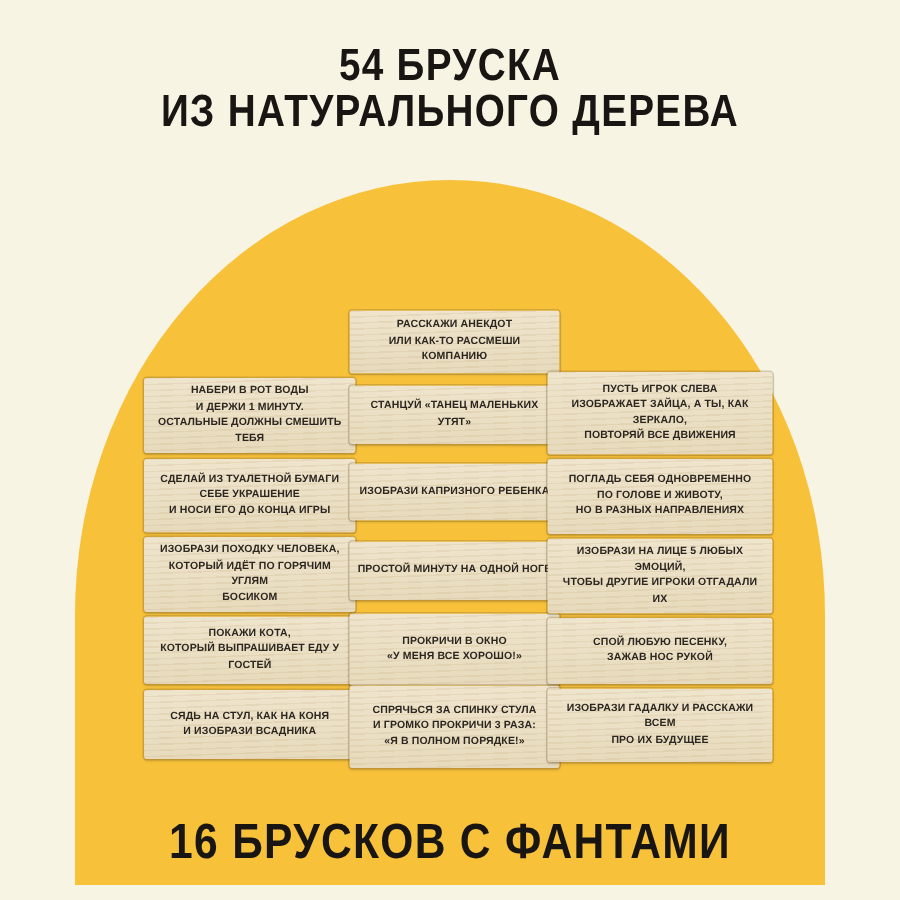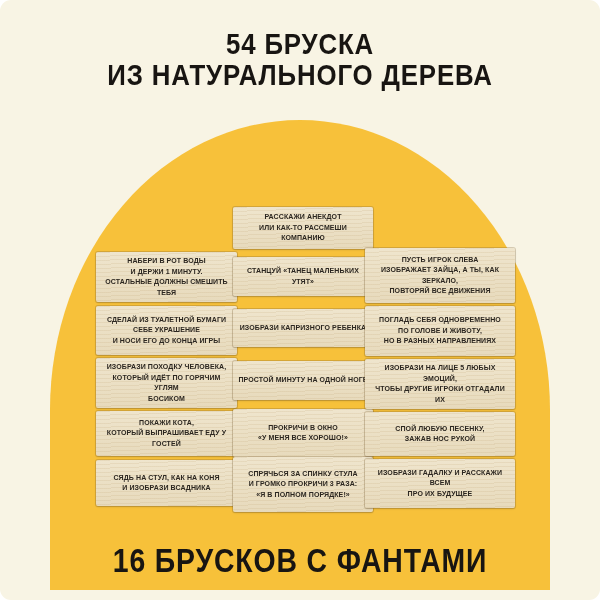--- a/index.html
+++ b/index.html
@@ -4,21 +4,20 @@
 <style>
   html, body { margin: 0; padding: 0; }
   body { font-family: "Liberation Sans", sans-serif; }
 
   .stage {
     position: relative;
     width: 600px;
     height: 600px;
     background: #f8f4e4;
     overflow: hidden;
-    border-radius: 11px;
   }
 
   
   .top-title {
     position: absolute;
     top: 28px;
     left: 0;
     width: 600px;
     text-align: center;
     color: #181512;

